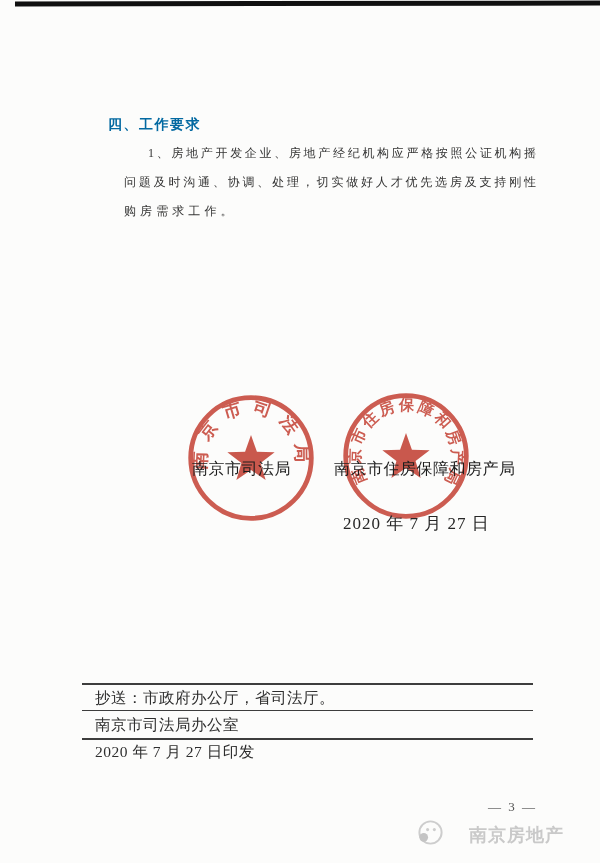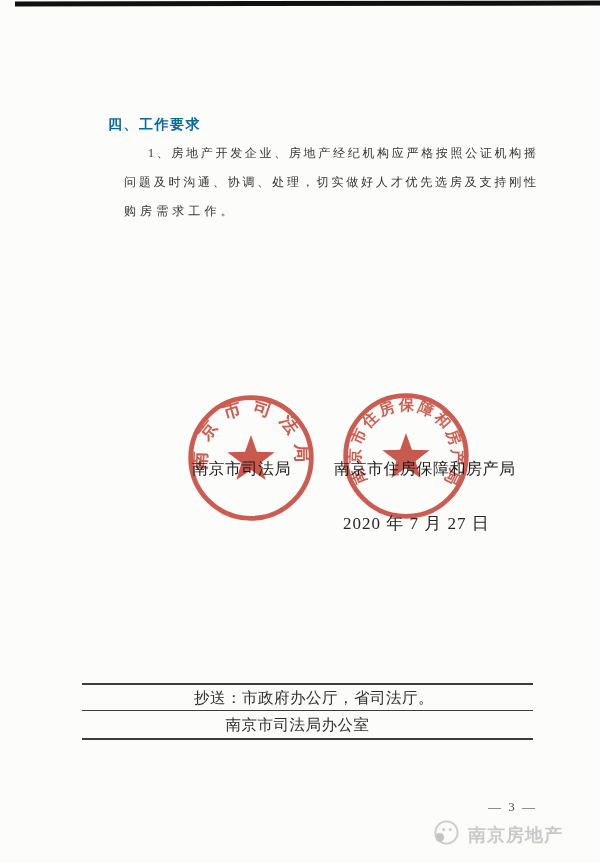--- a/index.html
+++ b/index.html
@@ -32,41 +32,41 @@
     position:absolute; font-size:16px; color:#1d1d1d; white-space:nowrap;
     letter-spacing:0.5px; z-index:1;
   }
   .sign-date {
     position:absolute; left:343px; top:512px; font-size:17px; color:#262626;
     white-space:nowrap; letter-spacing:1px; z-index:1;
   }
   
   .footer-block {
     position:absolute; left:82px; top:683px; width:451px;
-    border-top:2px solid #3d3d3d; color:#2e2e2e;text-align:center;
+    border-top:2px solid #3d3d3d; color:#2e2e2e;
   }
   .cc-row {
     height:25px; line-height:25px; font-size:15.5px; padding-left:13px;
     border-bottom:1.5px solid #3d3d3d; letter-spacing:0.5px;
   }
   .issuer-row {
     height:27px; line-height:27px; font-size:15.5px;
     display:flex; justify-content:space-between;
     padding:0 33px 0 13px; border-bottom:2px solid #3d3d3d;
     letter-spacing:0.5px;
     flex-direction:column;
   }
   
   .page-number {
     position:absolute; left:488px; top:799px; font-size:13px; color:#4f4f4f;
     letter-spacing:2px; white-space:nowrap;
   }
   .watermark {
-    position:absolute; left:432px; top:818px; display:flex; align-items:center;
-    gap:7px; color:#c9c9c9;
+    position:absolute; left:416px; top:818px; display:flex; align-items:center;
+    gap:24px; color:#c9c9c9;
   }
   .watermark-text {
     font-size:18px; font-weight:bold; letter-spacing:1px; white-space:nowrap;
     font-family:"Liberation Sans", sans-serif;
   }
 </style>
 </head>
 <body>
 
 <div class="page">
@@ -103,20 +103,21 @@
       <text font-size="16" fill="#c23a2c" letter-spacing="3" font-family="Liberation Serif, serif" font-weight="bold">
         <textPath href="#sealArcR" startOffset="2">南京市住房保障和房产局</textPath>
       </text>
     </svg>
   </div>
 
   <div class="footer-block">
     <div class="cc-row">抄送：市政府办公厅，省司法厅。</div>
     <div class="issuer-row">
       <span>南京市司法局办公室</span>
+      <span>2020 年 7 月 27 日印发</span>
     </div>
   </div>
 
   <div class="page-number">— 3 —</div>
 
   <div class="watermark">
     <span>
       <svg width="29" height="29" viewBox="0 0 30 30">
         <circle cx="15" cy="15" r="11.5" fill="none" stroke="#cdcdcd" stroke-width="2"></circle>
         <circle cx="8" cy="20" r="4.5" fill="#c4c4c4"></circle>

